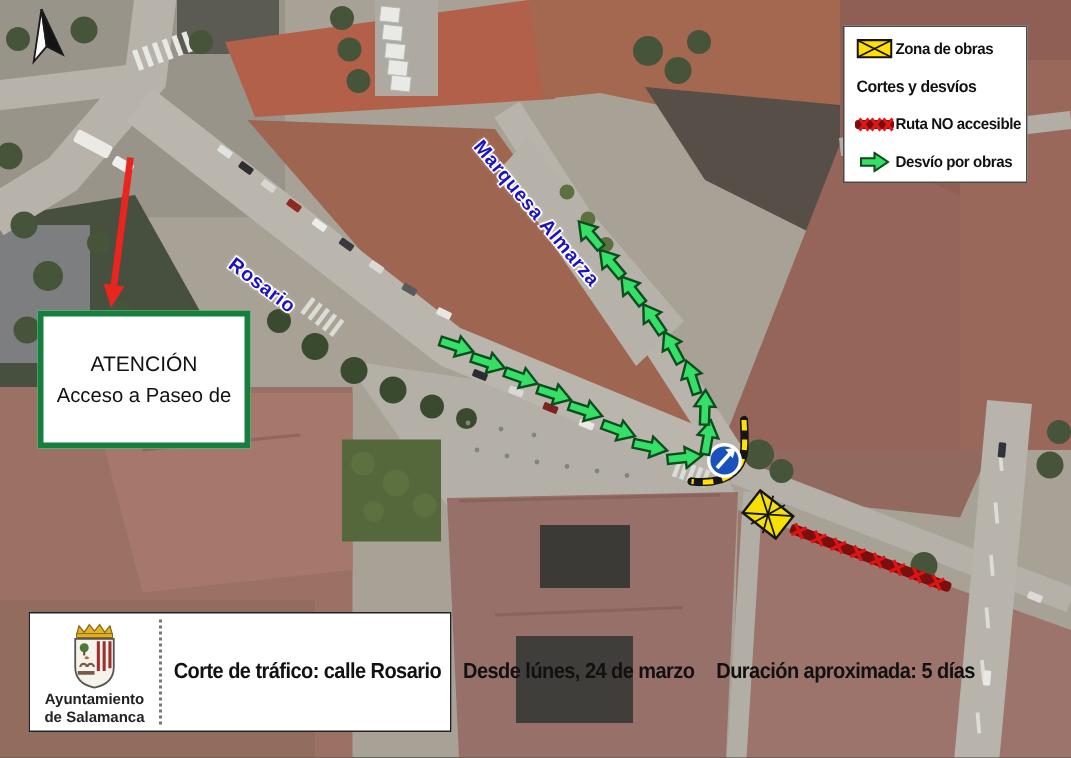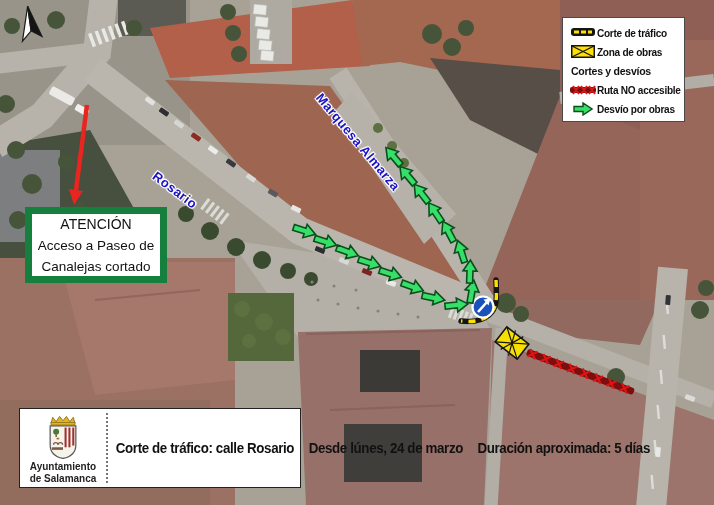--- a/index.html
+++ b/index.html
@@ -23,22 +23,22 @@
   #legend{position:absolute;left:562px;top:17px;width:123px;height:105px;
     background:#fff;border:1px solid #4a4a4a;box-sizing:border-box;
     padding:6px 5px 4px 6px;display:flex;flex-direction:column;justify-content:space-between;}
   .legend-row{display:flex;align-items:center;height:17px;}
   .legend-row .lg-icon{width:28px;display:flex;justify-content:center;flex:0 0 28px;}
   .legend-row .lg-label{font-size:10.5px;font-weight:700;color:#111;letter-spacing:-.3px;
     transform:scaleX(.96);transform-origin:left center;white-space:nowrap;}
   .legend-row.lg-header .lg-label{margin-left:2px;font-size:11px;}
 
   
-  #attention-box{position:absolute;left:25px;top:207px;width:142px;height:76px;
-    background:#fff;border:7px solid #15803d;box-sizing:border-box;
+  #attention-box{position:absolute;left:25px;top:207px;width:142px;height:92px;
+    background:#fff;border:4px solid #15803d;box-sizing:border-box;
     display:flex;flex-direction:column;align-items:center;justify-content:center;
     text-align:center;color:#111;}
   #attention-box .att-title{font-size:14px;line-height:21px;}
   #attention-box .att-line{font-size:13.5px;line-height:21px;}
 
   
   #info-box{position:absolute;left:19px;top:408px;width:282px;height:80px;
     background:#fff;border:1px solid #222;box-sizing:border-box;display:flex;}
   #info-left{flex:0 0 86px;display:flex;flex-direction:column;align-items:center;
     justify-content:center;padding-top:2px;}
@@ -323,31 +323,20 @@
         </svg>
       </div>
     </div>
 
   <div class="street-label" id="label-rosario">Rosario</div>
   <div class="street-label" id="label-marquesa">Marquesa Almarza</div>
 
   <div id="legend">
     <div class="legend-row">
       <span class="lg-icon">
-        <svg width="24" height="9">
-            <rect width="24" height="8" rx="3" fill="#151515"></rect>
-            <rect x="3" y="2.5" width="5" height="3" fill="#ffe000"></rect>
-            <rect x="10" y="2.5" width="5" height="3" fill="#ffe000"></rect>
-            <rect x="17" y="2.5" width="4" height="3" fill="#ffe000"></rect>
-          </svg>
-      </span>
-      <span class="lg-label">Corte de tráfico</span>
-    </div>
-    <div class="legend-row">
-      <span class="lg-icon">
         <svg width="24" height="13">
             <rect x="0.75" y="0.75" width="22.5" height="11.5" fill="#ffe000" stroke="#151515" stroke-width="1.5"></rect>
             <path d="M1,1 L23,12 M1,12 L23,1" stroke="#151515" stroke-width="1.3" fill="none"></path>
           </svg>
       </span>
       <span class="lg-label">Zona de obras</span>
     </div>
     <div class="legend-row lg-header">
       <span class="lg-label">Cortes y desvíos</span>
     </div>
@@ -366,21 +355,20 @@
             <polygon points="1,4.5 10,4.5 10,1 19,7 10,13 10,9.5 1,9.5" fill="#36df67" stroke="#0c4d1e" stroke-width="1.4"></polygon>
           </svg>
       </span>
       <span class="lg-label">Desvío por obras</span>
     </div>
   </div>
 
   <div id="attention-box">
     <div class="att-title">ATENCIÓN</div>
     <div class="att-line">Acceso a Paseo de</div>
-    <div class="att-line">Canalejas cortado</div>
   </div>
 
   <div id="info-box">
     <div id="info-left">
       <svg width="36" height="48" viewBox="0 0 40 56">
         <path d="M6,12 L8,5 L12,10 L16,4 L20,9 L24,4 L28,10 L32,5 L34,12 Z" fill="#e3b324" stroke="#8a6a10" stroke-width="1"></path>
         <rect x="6" y="11" width="28" height="3" fill="#e3b324" stroke="#8a6a10" stroke-width=".8"></rect>
         <path d="M5,15 h30 v22 q0,13 -15,16 q-15,-3 -15,-16 z" fill="#f6f3ea" stroke="#555" stroke-width="1.4"></path>
         <g stroke="#a03030" stroke-width="2.4">
           <line x1="23" y1="17" x2="23" y2="40"></line>

